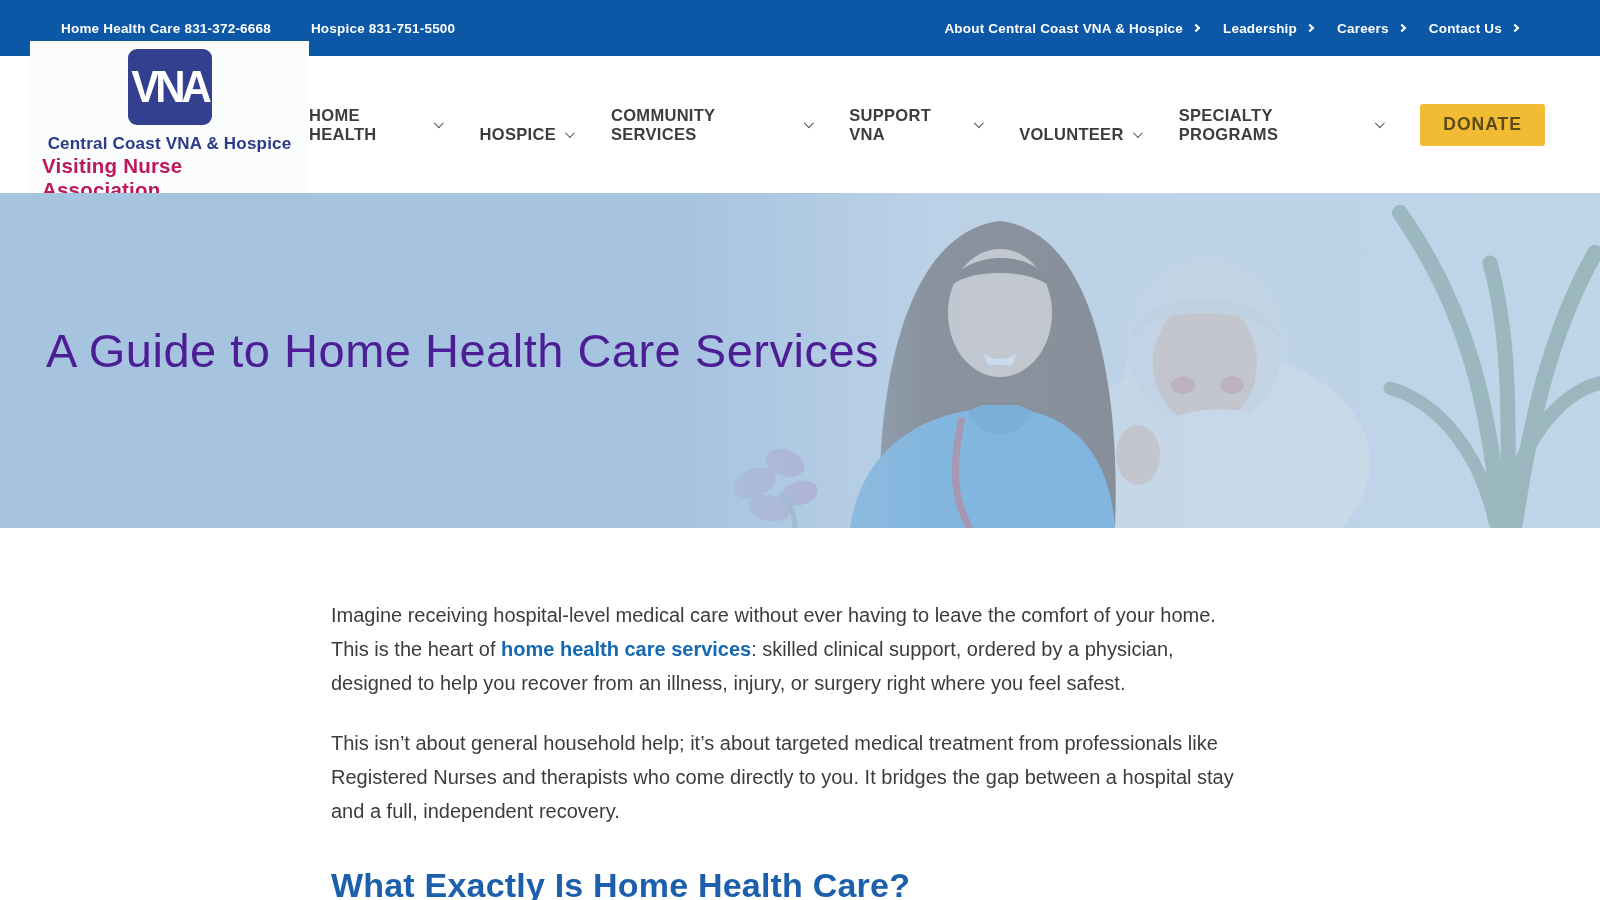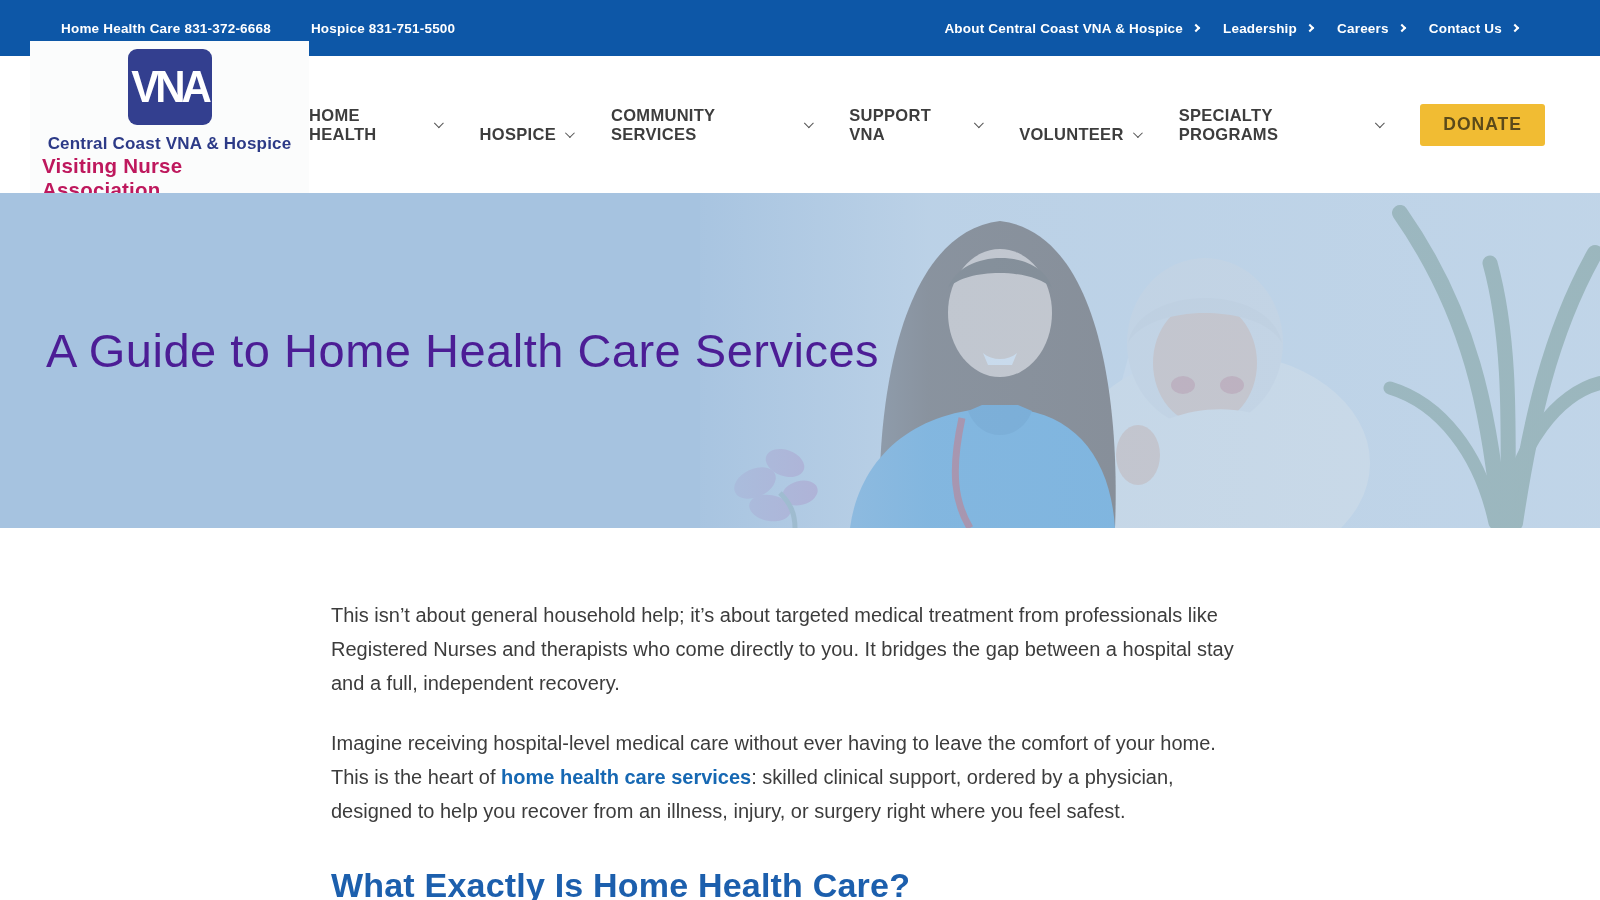--- a/index.html
+++ b/index.html
@@ -163,19 +163,19 @@
       <ellipse cx="70" cy="315" rx="21" ry="13" transform="rotate(10 70 315)"></ellipse>
       <ellipse cx="100" cy="300" rx="18" ry="12" transform="rotate(-15 100 300)"></ellipse>
     </g>
     <path d="M95 335 C 95 320, 90 310, 80 300" fill="none" stroke="#7e9a84" stroke-width="5"></path>
   </svg>
   <div class="hero-overlay"></div>
   <h1 class="hero-title">A Guide to Home Health Care Services</h1>
 </div>
 
 <div class="article">
+  <p><span>Imagine receiving hospital-level medical care without ever having to leave the comfort of your home. This is the heart of </span><a class="inline-link">home health care services</a><span>: skilled clinical support, ordered by a physician, designed to help you recover from an illness, injury, or surgery right where you feel safest.</span></p>
+
   <p>This isn’t about general household help; it’s about targeted medical treatment from professionals like Registered Nurses and therapists who come directly to you. It bridges the gap between a hospital stay and a full, independent recovery.</p>
-
-  <p><span>Imagine receiving hospital-level medical care without ever having to leave the comfort of your home. This is the heart of </span><a class="inline-link">home health care services</a><span>: skilled clinical support, ordered by a physician, designed to help you recover from an illness, injury, or surgery right where you feel safest.</span></p>
 
   <h2>What Exactly Is Home Health Care?</h2>
 
 </div>
 
 </body></html>

